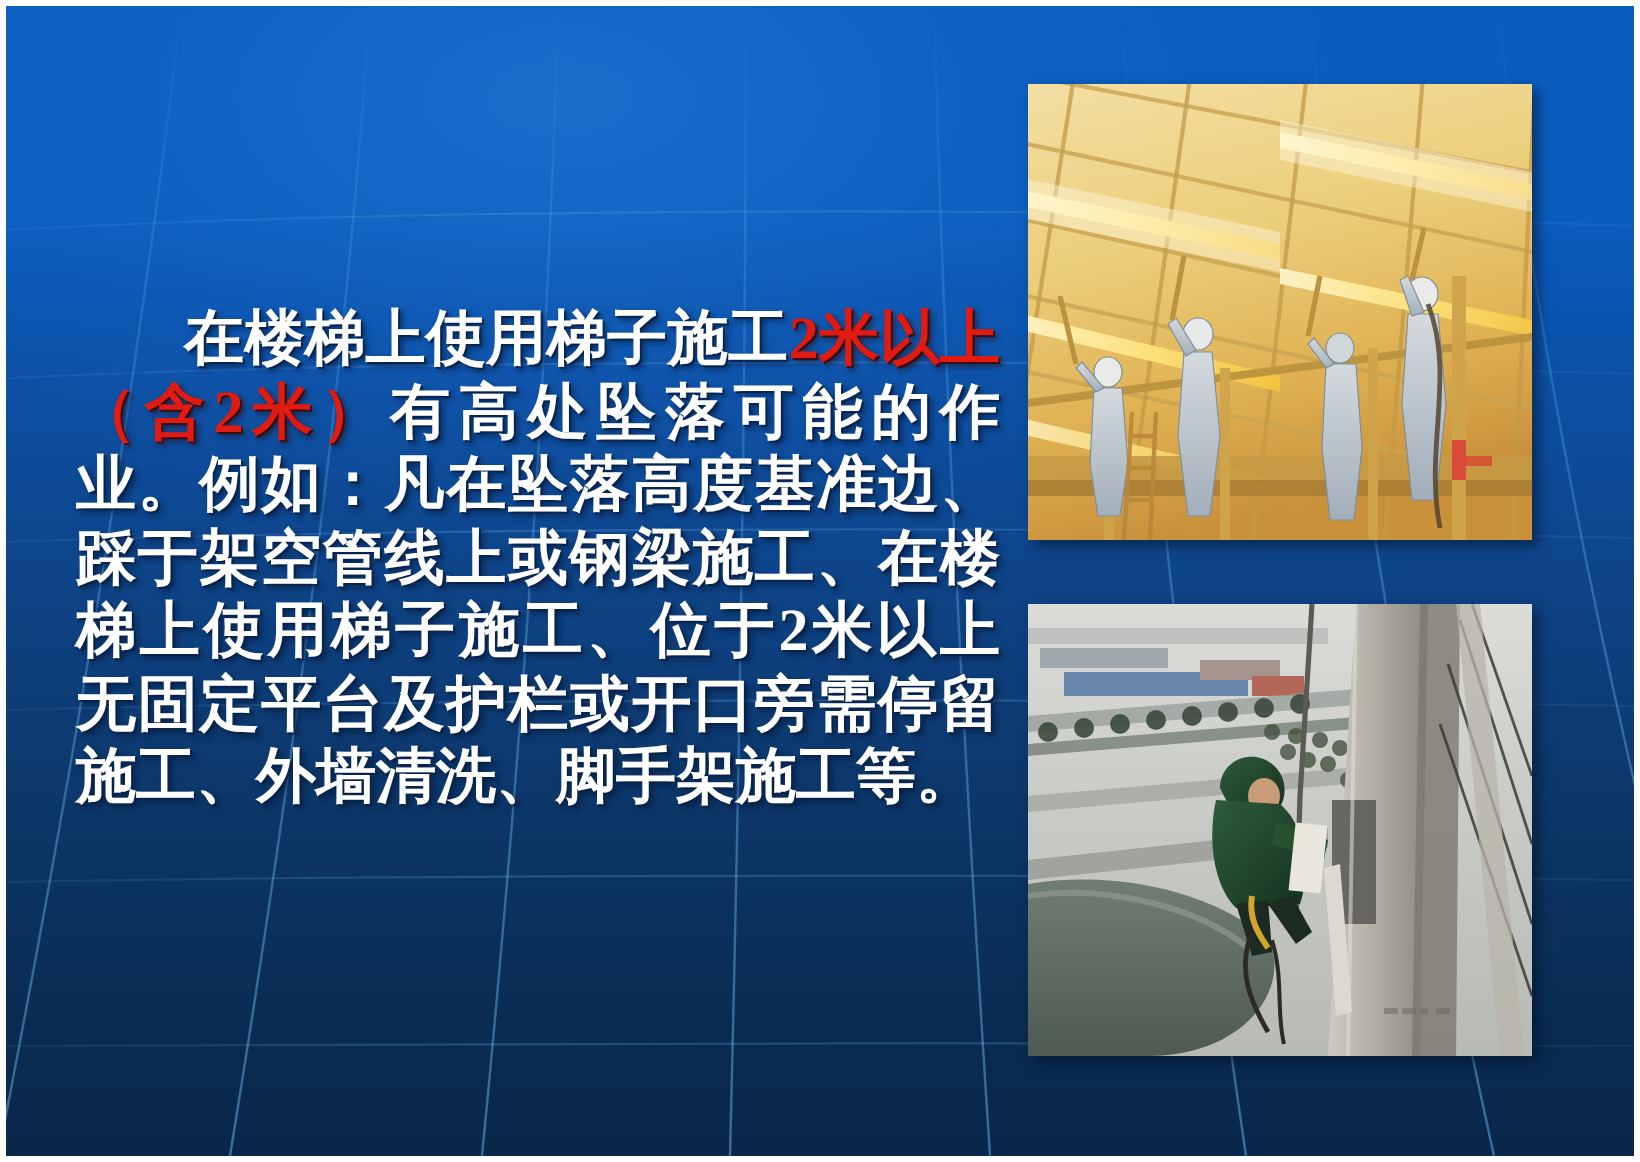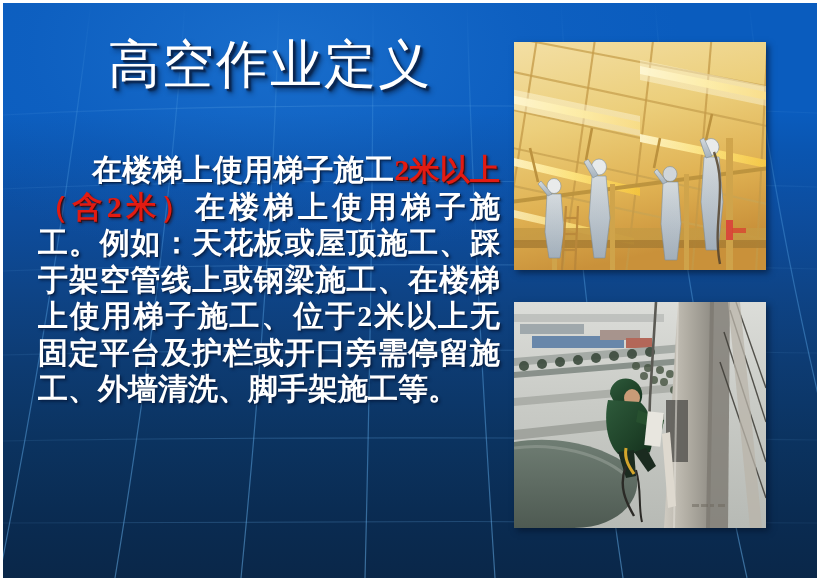--- a/index.html
+++ b/index.html
@@ -175,23 +175,22 @@
       <path d="M370,0 C370,150 368,330 362,575"></path>
       <path d="M464,0 C468,150 476,330 492,575"></path>
       <path d="M558,0 C566,150 584,330 620,575"></path>
       <path d="M652,0 C664,150 690,330 744,575"></path>
       <path d="M746,0 C762,150 796,330 860,575"></path>
     </g>
   </svg>
 
   <div class="bg-glow"></div>
 
-  <div id="title">高空作业定义</div>
-
-  <div id="body-text"><span>在楼梯上使用梯子施工</span><span class="hl">2米</span><span class="hl">以上（含2米）</span><span>在楼梯上使用梯子施工。例如：天花板或屋顶施工、踩于架空管线上或钢梁施工、在楼梯上使用梯子施工、位于2米以上无固定平台及护栏或开口旁需停留施工、外墙清洗、脚手架施工等。</span></div>
+
+  <div id="body-text"><span>在楼梯上使用梯子施工</span><span class="hl">2米</span><span class="hl">以上（含2米）</span><span>有高处坠落可能的作业。例如：凡在坠落高度基准边、踩于架空管线上或钢梁施工、在楼梯上使用梯子施工、位于2米以上无固定平台及护栏或开口旁需停留施工、外墙清洗、脚手架施工等。</span></div>
 
   <div class="photo" id="photo-ceiling">
     <svg class="photo-canvas" viewBox="0 0 252 228" preserveAspectRatio="none">
       <defs>
         <linearGradient id="ceilBg" x1="0" y1="0" x2="0.25" y2="1">
           <stop offset="0%" stop-color="#f3dfa4"></stop>
           <stop offset="38%" stop-color="#eccf7c"></stop>
           <stop offset="72%" stop-color="#e0b253"></stop>
           <stop offset="100%" stop-color="#c9913a"></stop>
         </linearGradient>

